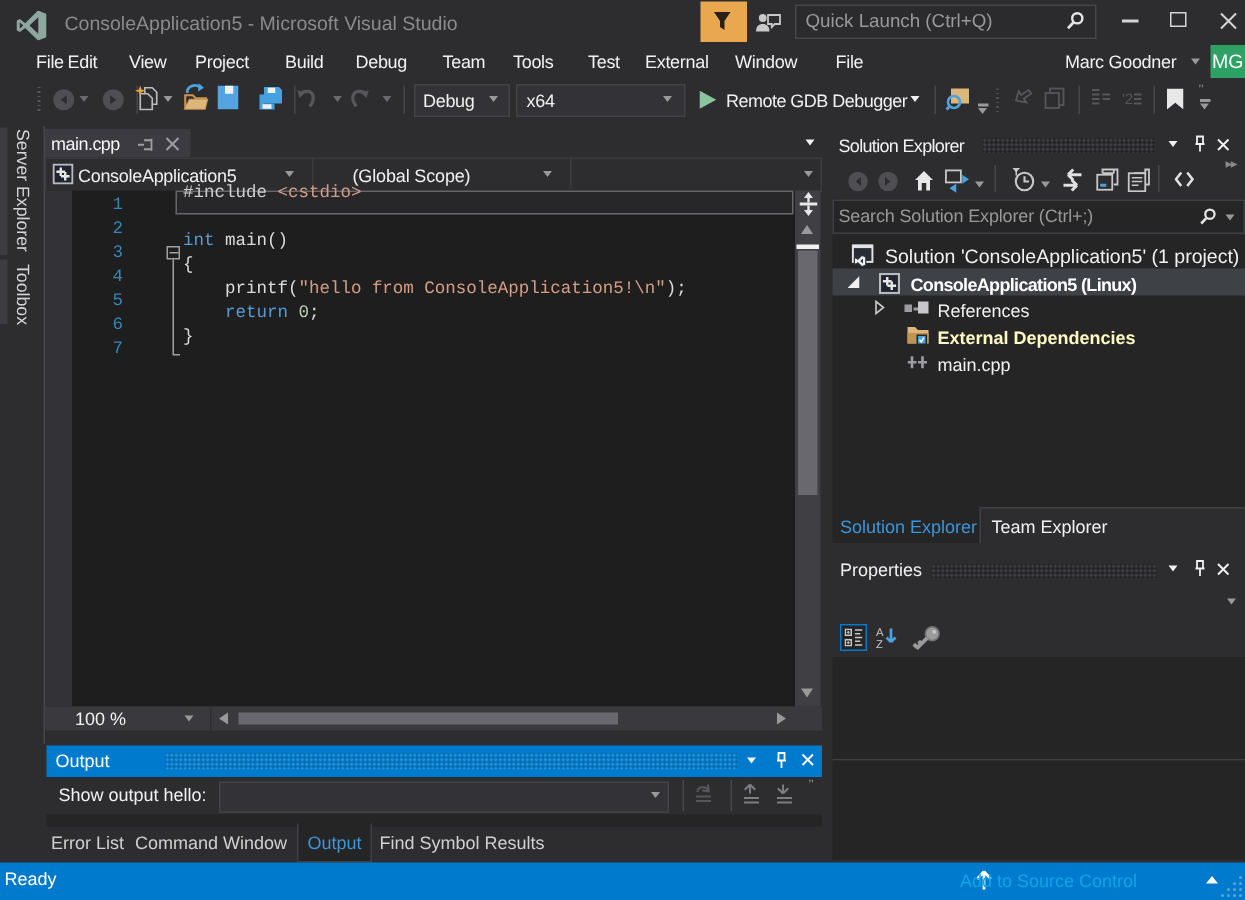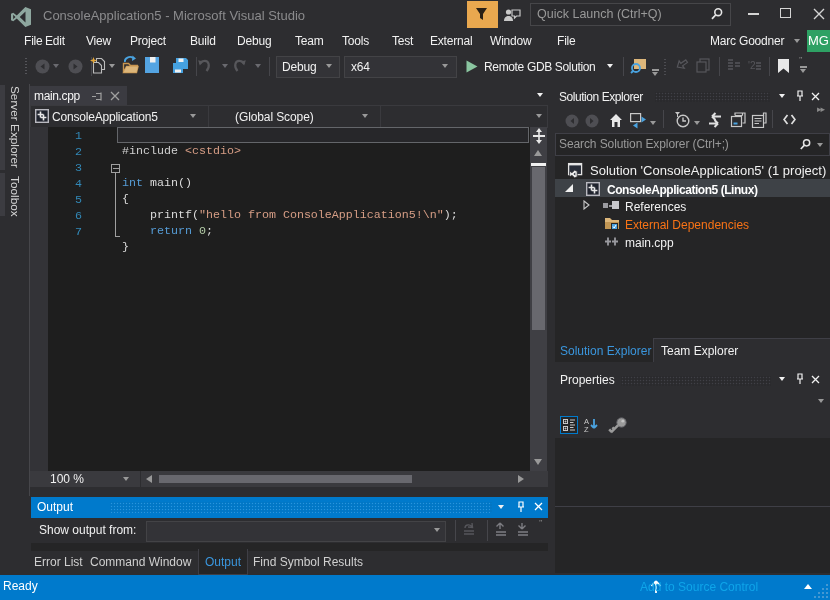--- a/index.html
+++ b/index.html
@@ -118,21 +118,21 @@
 <div class="abs txt" style="left:282px;top:60px;">Debug</div>
 <div class="abs caret gray" style="left:326px;top:64px;"></div>
 
 <div class="abs" style="left:344px;top:56px;width:111px;height:20px;background:#333337;border:1px solid #434346;"></div>
 <div class="abs txt" style="left:351px;top:60px;">x64</div>
 <div class="abs caret gray" style="left:442px;top:64px;"></div>
 
 <svg class="abs" style="left:466px;top:60px;" width="12" height="13" viewBox="0 0 12 13">
   <path d="M0.5 0.5 L11.5 6.5 L0.5 12.5 Z" fill="#8ac5a0"></path>
 </svg>
-<div class="abs txt" style="left:484px;top:60px;letter-spacing:-0.35px;">Remote GDB Solution</div>
+<div class="abs txt" style="left:484px;top:60px;letter-spacing:-0.35px;">Remote GDB Debugger</div>
 <div class="abs caret gray" style="left:607px;top:64px;border-top-color:#f1f1f1;"></div>
 <div class="abs vsep" style="left:623px;top:57px;height:19px;"></div>
 
 <svg class="abs" style="left:630px;top:58px;" width="17" height="16" viewBox="0 0 17 16">
   <path d="M4 1 H16 V11 H4 Z" fill="#dcb67a"></path>
   <circle cx="6" cy="10" r="4" fill="none" stroke="#4aa3e0" stroke-width="1.8"></circle>
   <line x1="3.5" y1="12.5" x2="1" y2="15" stroke="#4aa3e0" stroke-width="2"></line>
 </svg>
 <div class="abs" style="left:652px;top:69px;width:7px;height:1.5px;background:#999;"></div>
 <div class="abs caret gray" style="left:652px;top:72px;"></div>
@@ -201,21 +201,21 @@
 <div class="abs" style="left:117px;top:127px;width:412px;height:16px;background:#27272a;border:1px solid #64666a;box-sizing:border-box;"></div>
 
 <div class="abs mono" style="left:48px;top:128px;width:34px;text-align:right;line-height:16px;color:#3289b8;">1
 2
 3
 4
 5
 6
 7</div>
 
-<div class="abs mono" style="left:122px;top:143px;line-height:16px;color:#dcdcdc;"><span style="color:#d0d0d0">#include </span><span style="color:#d69d85">&lt;cstdio&gt;</span>
+<div class="abs mono" style="left:122px;top:120px;line-height:16px;color:#dcdcdc;"><span style="color:#d0d0d0">#include </span><span style="color:#d69d85">&lt;cstdio&gt;</span>
 
 <span style="color:#569cd6">int</span> main()
 {
     printf(<span style="color:#d69d85">"hello from ConsoleApplication5!\n"</span>);
     <span style="color:#569cd6">return</span> <span style="color:#b5cea8">0</span>;
 }</div>
 
 <div class="abs" style="left:111px;top:164px;width:9px;height:9px;border:1px solid #a0a0a0;background:#1e1e1e;box-sizing:border-box;"></div>
 <div class="abs" style="left:112.5px;top:167.8px;width:6px;height:1px;background:#a0a0a0;"></div>
 <div class="abs" style="left:115px;top:173px;width:1px;height:63px;background:#a0a0a0;"></div>
@@ -246,21 +246,21 @@
 <div class="abs" style="left:37px;top:500px;font-size:12px;color:#fff;">Output</div>
 <div class="abs dots-blue" style="left:110px;top:502px;width:382px;height:11px;"></div>
 <div class="abs caret" style="left:498px;top:505px;"></div>
 <svg class="abs" style="left:516px;top:501px;" width="10" height="12" viewBox="0 0 10 12">
   <path d="M3 1 H7 V6 H3 Z M2 6 H8 M5 6 V11" stroke="#fff" stroke-width="1.2" fill="none"></path>
 </svg>
 <svg class="abs" style="left:534px;top:502px;" width="9" height="9" viewBox="0 0 9 9">
   <path d="M1 1 L8 8 M8 1 L1 8" stroke="#fff" stroke-width="1.3"></path>
 </svg>
 <div class="abs" style="left:31px;top:518px;width:517px;height:25px;background:#2d2d30;"></div>
-<div class="abs" style="left:39px;top:523px;font-size:12px;color:#f1f1f1;">Show output from:</div>
+<div class="abs" style="left:39px;top:523px;font-size:12px;color:#f1f1f1;">Show output hello:</div>
 <div class="abs" style="left:146px;top:521px;width:298px;height:19px;background:#333337;border:1px solid #434346;"></div>
 <div class="abs caret gray" style="left:434px;top:528px;"></div>
 <div class="abs vsep" style="left:455px;top:520px;height:21px;"></div>
 <svg class="abs" style="left:462px;top:522px;" width="14" height="15" viewBox="0 0 14 15">
   <path d="M3 6 C3 2 9 2 10 5 M10 1 L10.5 5.5 L6 5" stroke="#56565b" stroke-width="1.4" fill="none"></path>
   <path d="M2 9 H12 M2 12 H12" stroke="#56565b" stroke-width="1.4"></path>
 </svg>
 <div class="abs vsep" style="left:487px;top:520px;height:21px;"></div>
 <svg class="abs" style="left:494px;top:522px;" width="14" height="15" viewBox="0 0 14 15">
   <path d="M6 1 L6 7 M6 1 L2.5 4.5 M6 1 L9.5 4.5" stroke="#7d7d82" stroke-width="1.4" fill="none"></path>
@@ -373,21 +373,21 @@
 <div class="abs" style="left:612px;top:201px;width:7px;height:8px;background:#c8c8cc;"></div>
 <div class="abs" style="left:625px;top:200px;font-size:12px;color:#f1f1f1;">References</div>
 
 <svg class="abs" style="left:604px;top:216px;" width="16" height="14" viewBox="0 0 16 14">
   <path d="M1 2 H6 L8 4 H15 V13 H1 Z" fill="#dcb67a"></path>
   <path d="M1 6 H15 V13 H1 Z" fill="#c09553"></path>
   <rect x="7" y="7" width="7" height="7" fill="#252526"></rect>
   <rect x="8" y="8" width="5" height="5" fill="#4aa3e0"></rect>
   <path d="M9 10.5 L10.2 12 L12 9" stroke="#fff" stroke-width="1" fill="none"></path>
 </svg>
-<div class="abs" style="left:625px;top:218px;font-size:12px;color:#f97316;">External Dependencies</div>
+<div class="abs" style="left:625px;top:218px;font-size:12px;color:#fef9c3;font-weight:bold;">External Dependencies</div>
 
 <svg class="abs" style="left:605px;top:237px;" width="13" height="9" viewBox="0 0 13 9">
   <path d="M3 0.5 V8.5 M0 4.5 H6" stroke="#9b9ba0" stroke-width="1.8"></path>
   <path d="M10 0.5 V8.5 M7 4.5 H13" stroke="#9b9ba0" stroke-width="1.8"></path>
 </svg>
 <div class="abs" style="left:625px;top:236px;font-size:12px;color:#f1f1f1;">main.cpp</div>
 
 <div class="abs" style="left:555px;top:338px;width:275px;height:24px;background:#2d2d30;"></div>
 <div class="abs" style="left:555px;top:338px;width:98px;height:24px;background:#252526;"></div>
 <div class="abs" style="left:560px;top:344px;font-size:12px;color:#3a96dd;">Solution Explorer</div>

